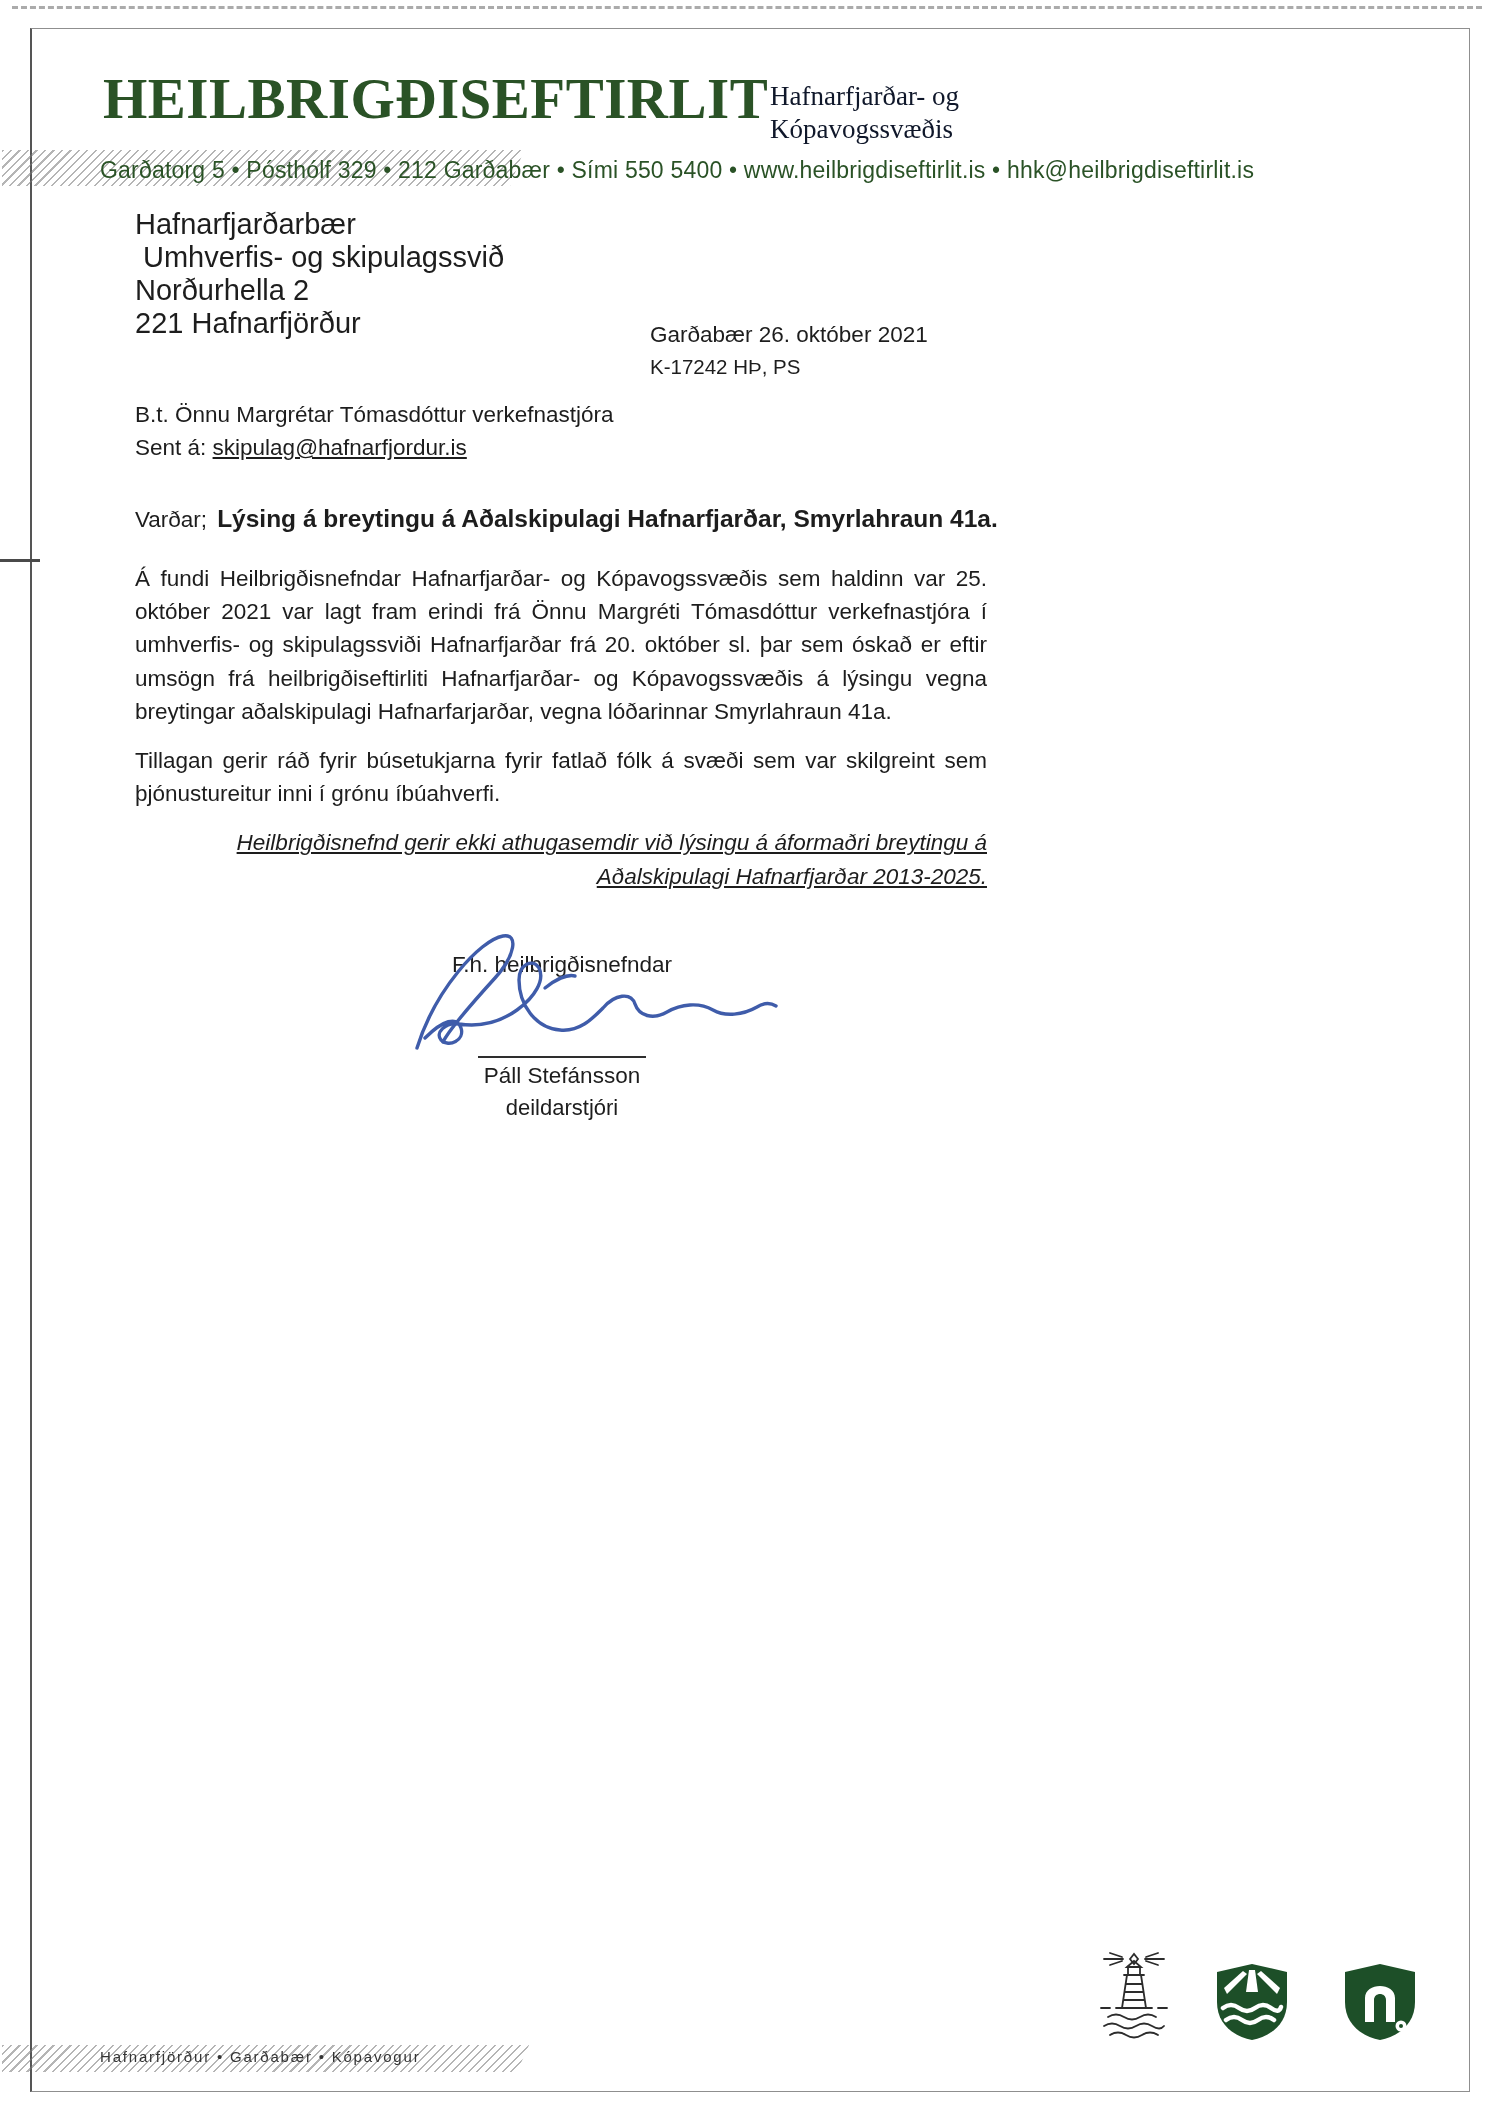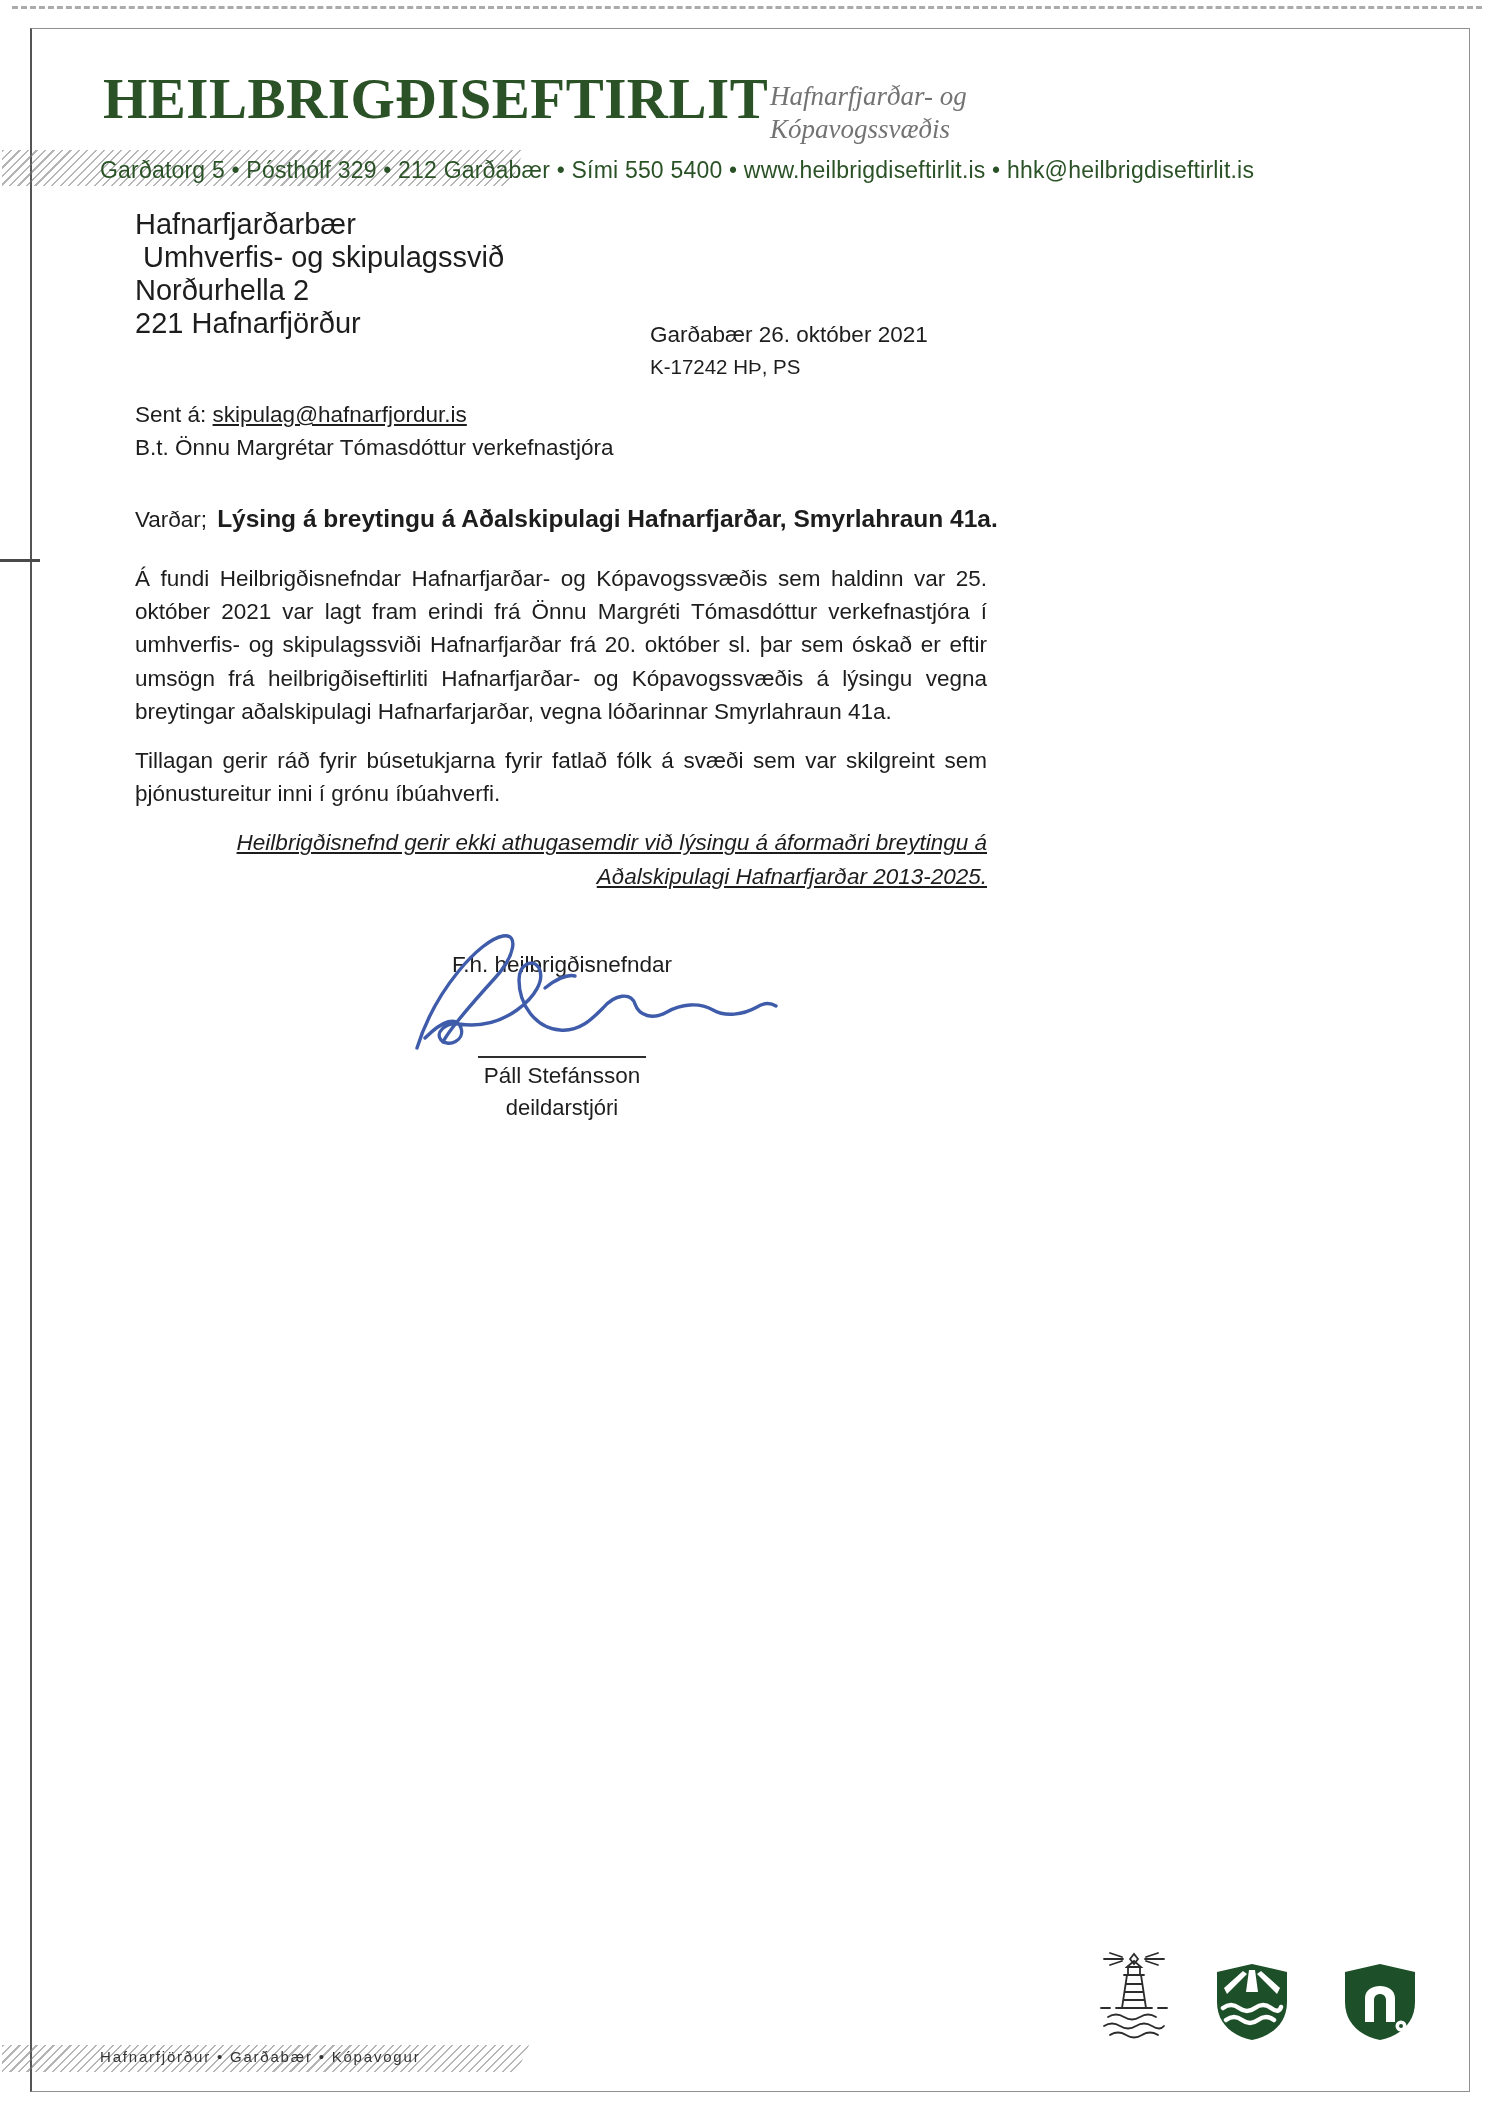--- a/index.html
+++ b/index.html
@@ -69,45 +69,45 @@
   .crest.kop{left:1341px;top:1962px;}
 </style>
 </head>
 <body>
 
 <div class="top-dash"></div>
 <div class="frame"></div>
 <div class="fold-mark"></div>
 
 <div class="org-name" style="color:#2a5226;">HEILBRIGÐISEFTIRLIT</div>
-<div class="org-region" style="color:#737373;font-style:italic;">
+<div class="org-region" style="color:#0f172a;">
   <div>Hafnarfjarðar- og</div>
   <div>Kópavogssvæðis</div>
 </div>
 <div class="address-band hatch"></div>
 <div class="address-line" style="color:#2a5226;">Garðatorg 5 • Pósthólf 329 • 212 Garðabær • Sími 550 5400 • www.heilbrigdiseftirlit.is • hhk@heilbrigdiseftirlit.is</div>
 
 <div class="recipient">
   <div>Hafnarfjarðarbær</div>
   <div class="indent">Umhverfis- og skipulagssvið</div>
   <div>Norðurhella 2</div>
   <div>221 Hafnarfjörður</div>
 </div>
 
 <div class="meta">
   <div class="date">Garðabær 26. október 2021</div>
   <div class="ref">K-17242 HÞ, PS</div>
 </div>
 
 <div class="sent">
+  <div>B.t. Önnu Margrétar Tómasdóttur verkefnastjóra</div>
   <div>
     <span>Sent á:</span>
     <a href="#">skipulag@hafnarfjordur.is</a>
   </div>
-  <div>B.t. Önnu Margrétar Tómasdóttur verkefnastjóra</div>
 </div>
 
 <div class="subject">
   <span>Varðar;</span><span class="subject-title">Lýsing á breytingu á Aðalskipulagi Hafnarfjarðar, Smyrlahraun 41a.</span>
 </div>
 
 <div class="letter-body">
   <p>Á fundi Heilbrigðisnefndar Hafnarfjarðar- og Kópavogssvæðis sem haldinn var 25. október 2021 var lagt fram erindi frá Önnu Margréti Tómasdóttur verkefnastjóra í umhverfis- og skipulagssviði Hafnarfjarðar frá 20. október sl. þar sem óskað er eftir umsögn frá heilbrigðiseftirliti Hafnarfjarðar- og Kópavogssvæðis á lýsingu vegna breytingar aðalskipulagi Hafnarfarjarðar, vegna lóðarinnar Smyrlahraun 41a.</p>
   <p>Tillagan gerir ráð fyrir búsetukjarna fyrir fatlað fólk á svæði sem var skilgreint sem þjónustureitur inni í grónu íbúahverfi.</p>
   <p class="italic">Heilbrigðisnefnd gerir ekki athugasemdir við lýsingu á áformaðri breytingu á Aðalskipulagi Hafnarfjarðar 2013-2025.</p>

